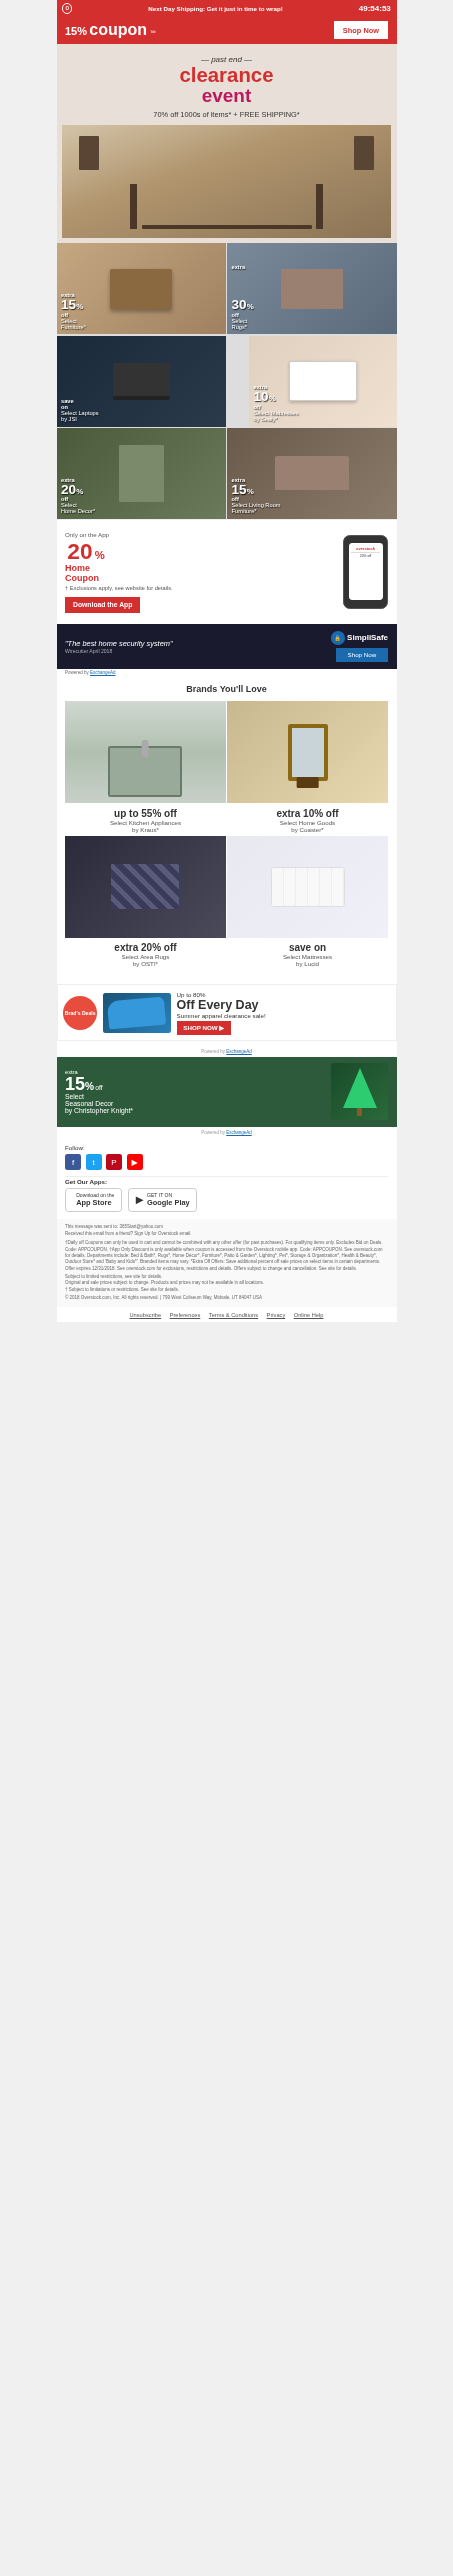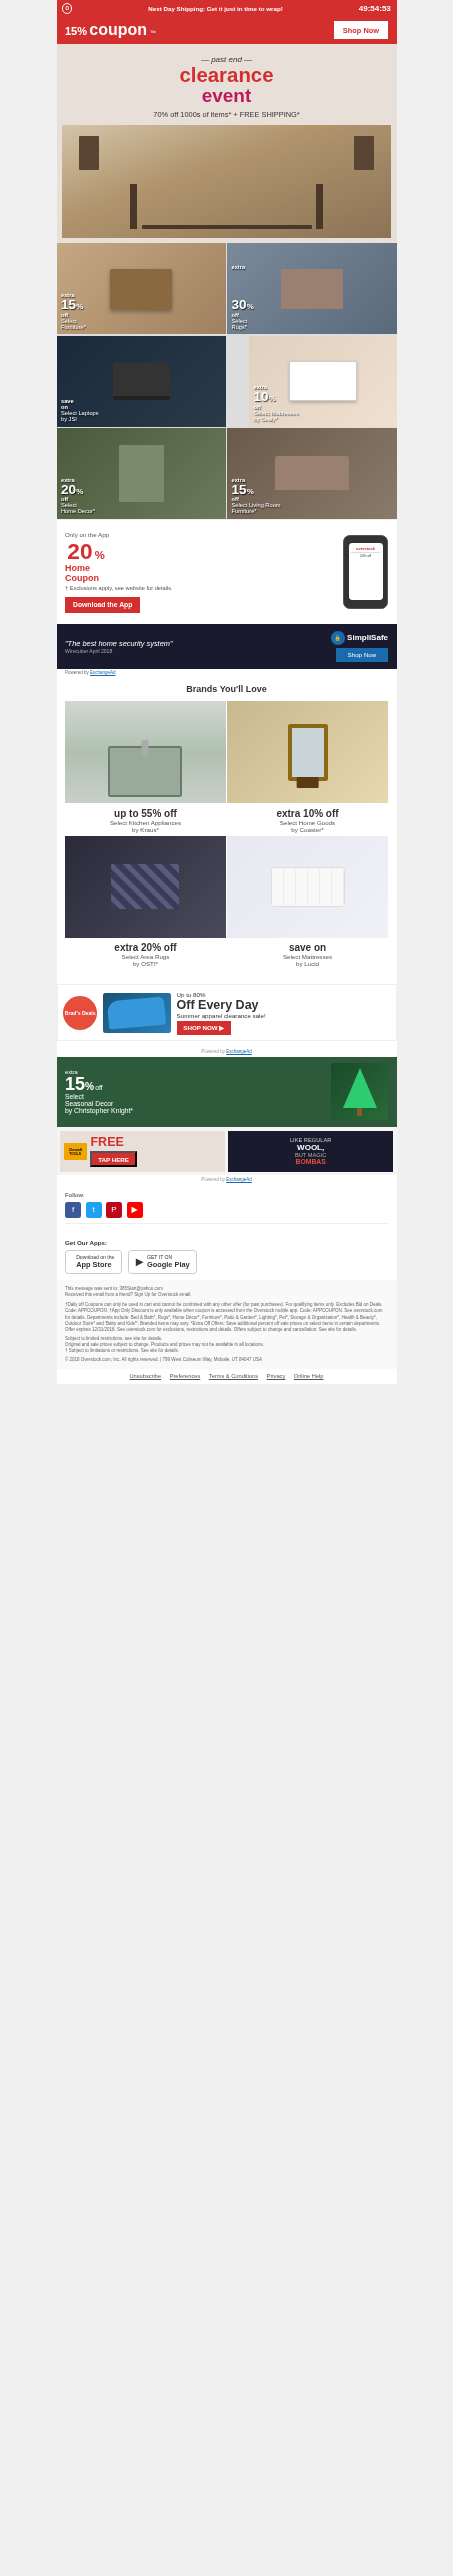--- a/index.html
+++ b/index.html
@@ -418,54 +418,34 @@
       </div>
       <div class="ck-image">
         <div style="display:flex;flex-direction:column;align-items:center;">
           <div class="tree-shape"></div>
           <div class="tree-trunk"></div>
         </div>
       </div>
     </div>
   </div>
 
-  <div class="ad-banner">
-    <div class="ad-left">
-      <div class="dewalt-logo">
-        <div>
-          <div style="font-size:4px;font-weight:bold;">Dewalt</div>
-          <div style="font-size:3.4px;">TOOLS</div>
-        </div>
-      </div>
-      <div>
-        <div class="free-text">FREE</div>
-        <button class="tap-btn">TAP HERE</button>
-      </div>
-    </div>
-    <div class="ad-right">
-      <div class="like-regular">LIKE REGULAR</div>
-      <div class="bombas-text">WOOL,</div>
-      <div style="color:#aaa;font-size:5.7px;">BUT MAGIC</div>
-      <div class="bombas-brand">BOMBAS</div>
-    </div>
-  </div>
 
   <div class="powered-by">
     <span>Powered by</span> <span style="color:#1a6aad;text-decoration:underline;cursor:pointer;">ExchangeAd</span>
   </div>
 
   <div class="follow-section">
     <div class="follow-text">Follow:</div>
     <div class="social-icons">
       <div class="social-icon fb-icon">f</div>
       <div class="social-icon tw-icon">t</div>
       <div class="social-icon pin-icon">P</div>
       <div class="social-icon yt-icon">▶</div>
     </div>
-    <div style="border-top:0.6px solid #eee;padding-top:15px;">
+    <div style="border-top:0.6px solid #eee;padding-top:1px;">
       <div class="get-apps-text">Get Our Apps:</div>
       <div class="app-buttons">
         <div class="app-store-btn">
           <span class="apple-icon"></span>
           <div class="app-store-text">
             <div class="app-store-label">Download on the</div>
             <div class="app-store-name">App Store</div>
           </div>
         </div>
         <div class="google-play-btn">

